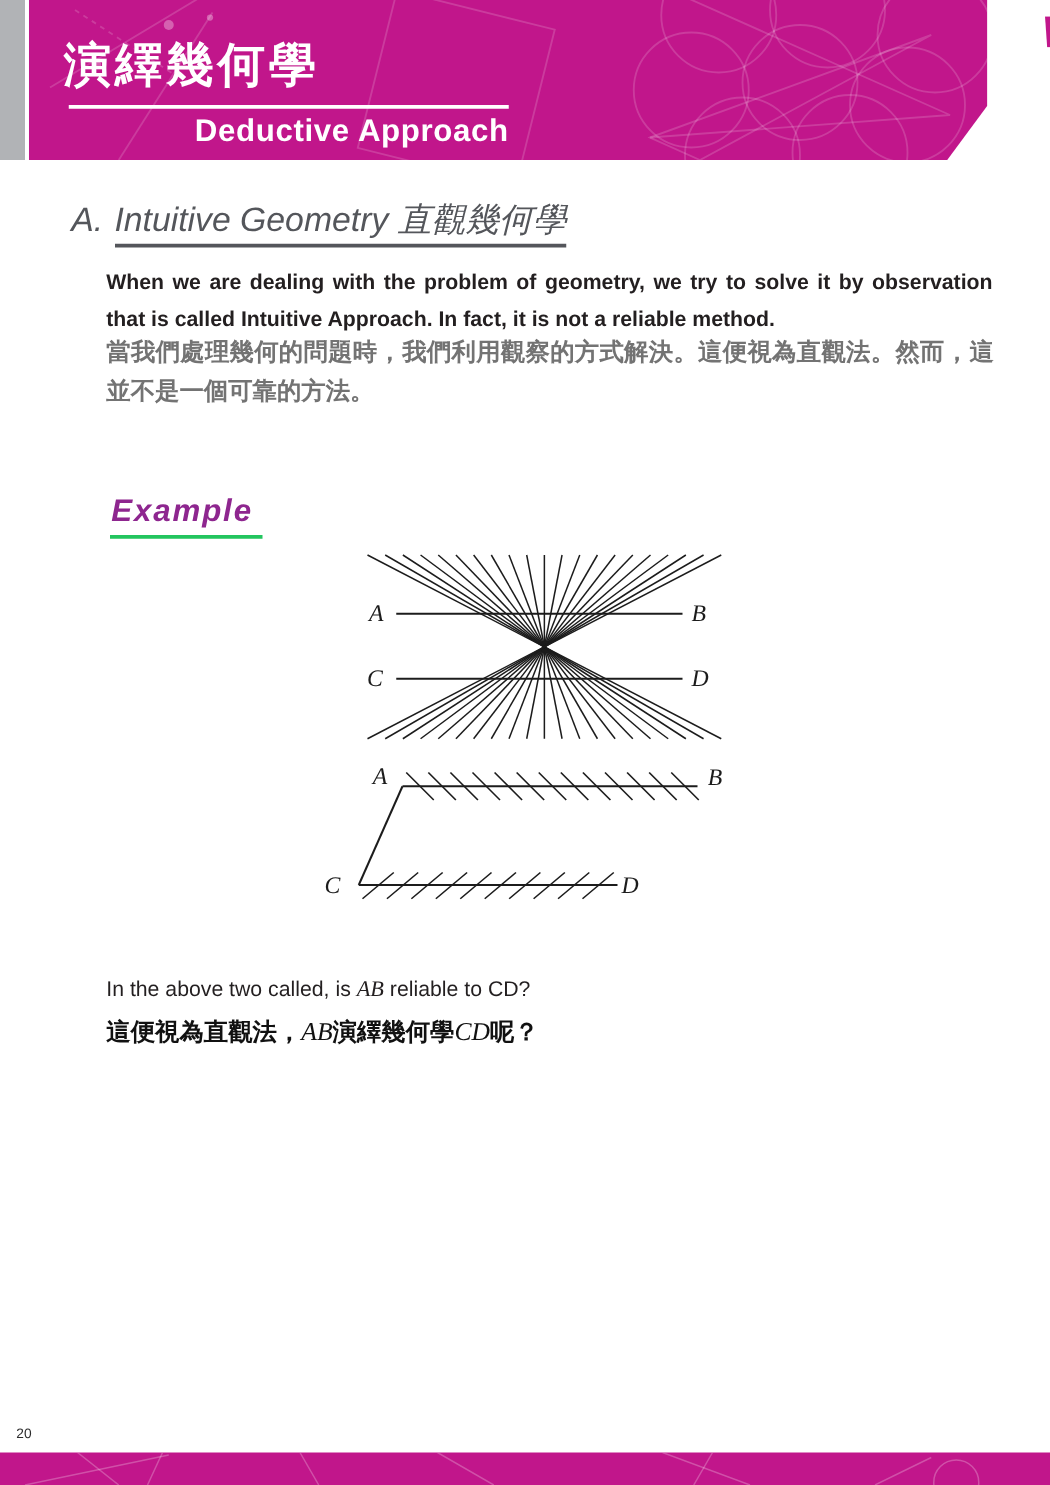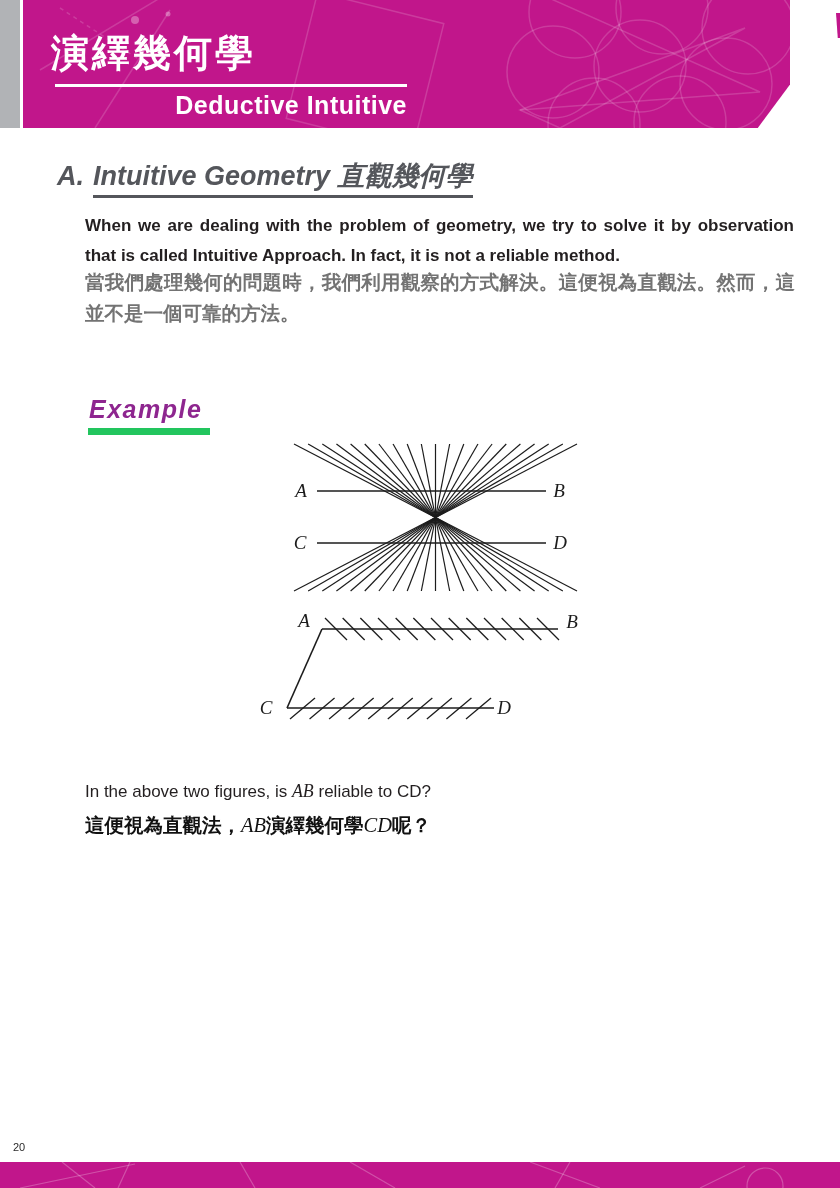--- a/index.html
+++ b/index.html
@@ -13,34 +13,34 @@
   .banner svg.deco { position:absolute; left:0; top:0; width:100%; height:100%; }
   .banner-title-zh { position:absolute; left:28px; top:34px; color:#ffffff; font-size:38px; font-weight:bold;
                      letter-spacing:3px; line-height:1; white-space:nowrap; }
   .banner-rule { position:absolute; left:32px; top:84px; width:352px; height:3px; background:#fff; }
   .banner-title-en { position:absolute; left:32px; top:91px; width:352px; text-align:right; color:#fff;
                      font-size:25px; font-weight:bold; letter-spacing:0.5px; white-space:nowrap; }
   .corner-sliver { position:absolute; left:835px; top:13px; width:5px; height:25px; background:#c1168b;
                    clip-path:polygon(20% 0, 100% 0, 100% 100%, 55% 100%); }
 
   
-  .section-heading { position:absolute; left:57px; top:158px; font-size:27px; font-weight:bold;
+  .section-heading { position:absolute; left:57px; top:158px; font-size:27px; font-weight:normal;
                      font-style:italic; color:#54565b; white-space:nowrap; }
   .section-heading .prefix { margin-right:9px; }
   .section-heading .title { border-bottom:3px solid #54565b; padding-bottom:4px; }
 
   
   .para-en { position:absolute; left:85px; top:211px; width:709px; font-size:17px; line-height:29.5px;
              text-align:justify; color:#231f20;font-weight:bold; }
   .para-zh { position:absolute; left:85px; top:267px; width:710px; font-size:19.5px; line-height:31px;
              font-weight:bold; text-align:justify; color:#737373; }
 
   
   .example { position:absolute; left:88px; top:395px; font-size:25px; font-weight:bold; font-style:italic;
-             color:#8e268f; letter-spacing:1.5px; border-bottom:7px solid #22c55e; padding:0 8px 4px 1px; }
+             color:#8e268f; letter-spacing:1.5px; border-bottom:3px solid #22c55e; padding:0 8px 4px 1px; }
 
   
   .fig { position:absolute; }
   .fig line { stroke:#1c1c1c; }
   .fig text { font-family:"Liberation Serif","DejaVu Serif",serif; font-style:italic; font-size:19px; fill:#1c1c1c; }
   .ray-group line { stroke-width:1.2; }
   .base-line { stroke-width:1.6; }
   .hatch-group line { stroke-width:1.3; }
 
   
@@ -79,21 +79,21 @@
         <path d="M60 8 L140 60" stroke-dasharray="4 4"></path>
       </g>
       <g fill="rgba(255,255,255,0.32)">
         <circle cx="135" cy="20" r="4"></circle>
         <circle cx="78" cy="52" r="3"></circle>
         <circle cx="168" cy="14" r="2.5"></circle>
       </g>
     </svg>
     <div class="banner-title-zh">演繹幾何學</div>
     <div class="banner-rule"></div>
-    <div class="banner-title-en">Deductive Intuitive</div>
+    <div class="banner-title-en">Deductive Approach</div>
   </div>
   <div class="corner-sliver"></div>
 
   <div class="section-heading">
     <span class="prefix">A.</span><span class="title">Intuitive Geometry 直觀幾何學</span>
   </div>
 
   <p class="para-en">When we are dealing with the problem of geometry, we try to solve it by observation that is called Intuitive Approach. In fact, it is not a reliable method.</p>
   <p class="para-zh">當我們處理幾何的問題時，我們利用觀察的方式解決。這便視為直觀法。然而，這並不是一個可靠的方法。</p>
 
@@ -161,21 +161,21 @@
       </g>
     <line class="base-line" x1="322" y1="629" x2="558" y2="629"></line>
     <line class="base-line" x1="322" y1="629" x2="287" y2="708"></line>
     <line class="base-line" x1="287" y1="708" x2="494" y2="708"></line>
     <text x="304" y="627" text-anchor="middle">A</text>
     <text x="572" y="628" text-anchor="middle">B</text>
     <text x="266" y="714" text-anchor="middle">C</text>
     <text x="504" y="714" text-anchor="middle">D</text>
   </svg>
 
-  <p class="q-en"><span>In the above two figures, is </span><span class="mathvar">AB</span><span> reliable to CD?</span></p>
+  <p class="q-en"><span>In the above two called, is </span><span class="mathvar">AB</span><span> reliable to CD?</span></p>
 
   <p class="q-zh"><span>這便視為直觀法，</span><span class="mathvar">AB</span><span>演繹幾何學</span><span class="mathvar">CD</span><span>呢？</span></p>
 
   <div class="pageno">20</div>
   <div class="footer">
     <svg width="840" height="26" viewBox="0 0 840 26">
       <g stroke="rgba(255,255,255,0.25)" stroke-width="1.2" fill="none">
         <path d="M20 26 L135 2"></path>
         <path d="M95 26 L62 0"></path>
         <path d="M130 0 L118 26"></path>

